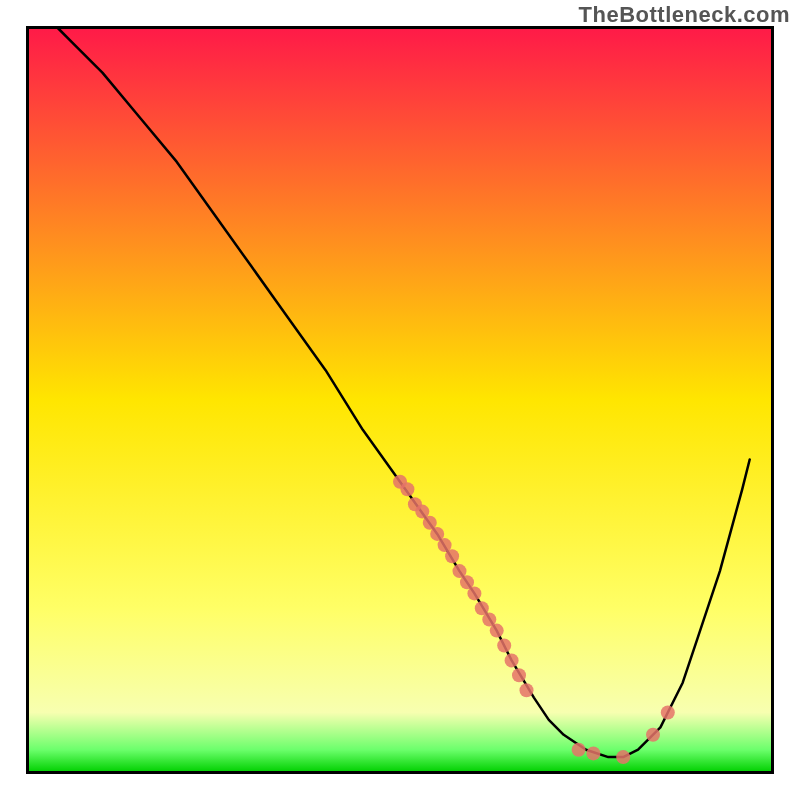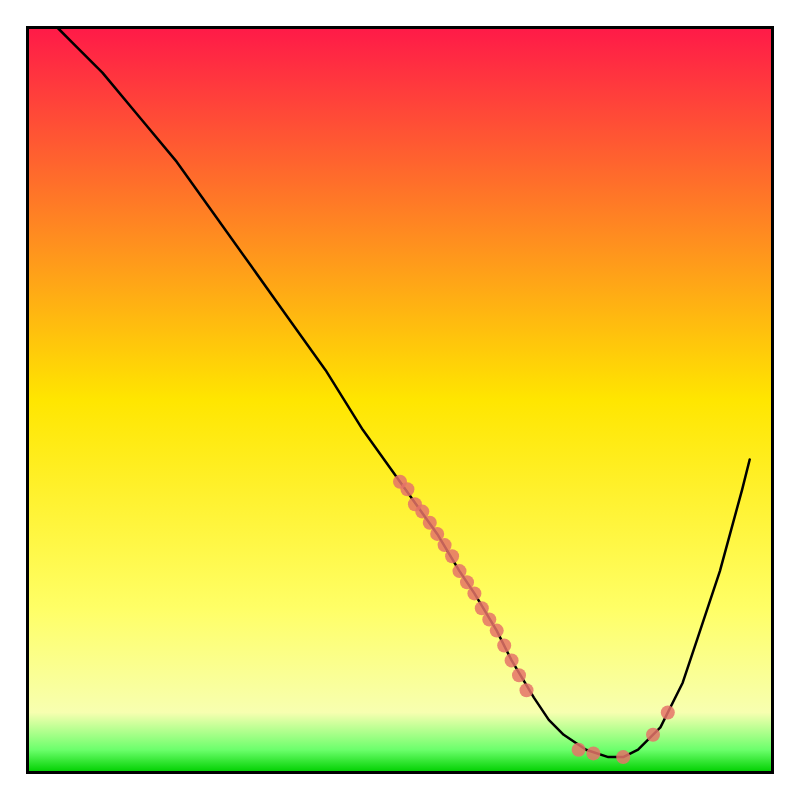--- a/index.html
+++ b/index.html
@@ -25,20 +25,21 @@
     color: #555;
     letter-spacing: 0.5px;
     z-index: 10;
   }
   svg { display: block; }
 </style>
 </head>
 <body>
 
 <div class="wrap">
+  <div class="watermark">TheBottleneck.com</div>
   <svg id="chart" width="800" height="800" viewBox="0 0 800 800">
       <defs>
         <linearGradient id="bg-grad" x1="0" y1="0" x2="0" y2="1">
           <stop offset="0%" stop-color="#ff1a48"></stop>
           <stop offset="50%" stop-color="#ffe600"></stop>
           <stop offset="78%" stop-color="#ffff66"></stop>
           <stop offset="92%" stop-color="#f7ffb0"></stop>
           <stop offset="97%" stop-color="#6cff6c"></stop>
           <stop offset="100%" stop-color="#00d000"></stop>
         </linearGradient>

